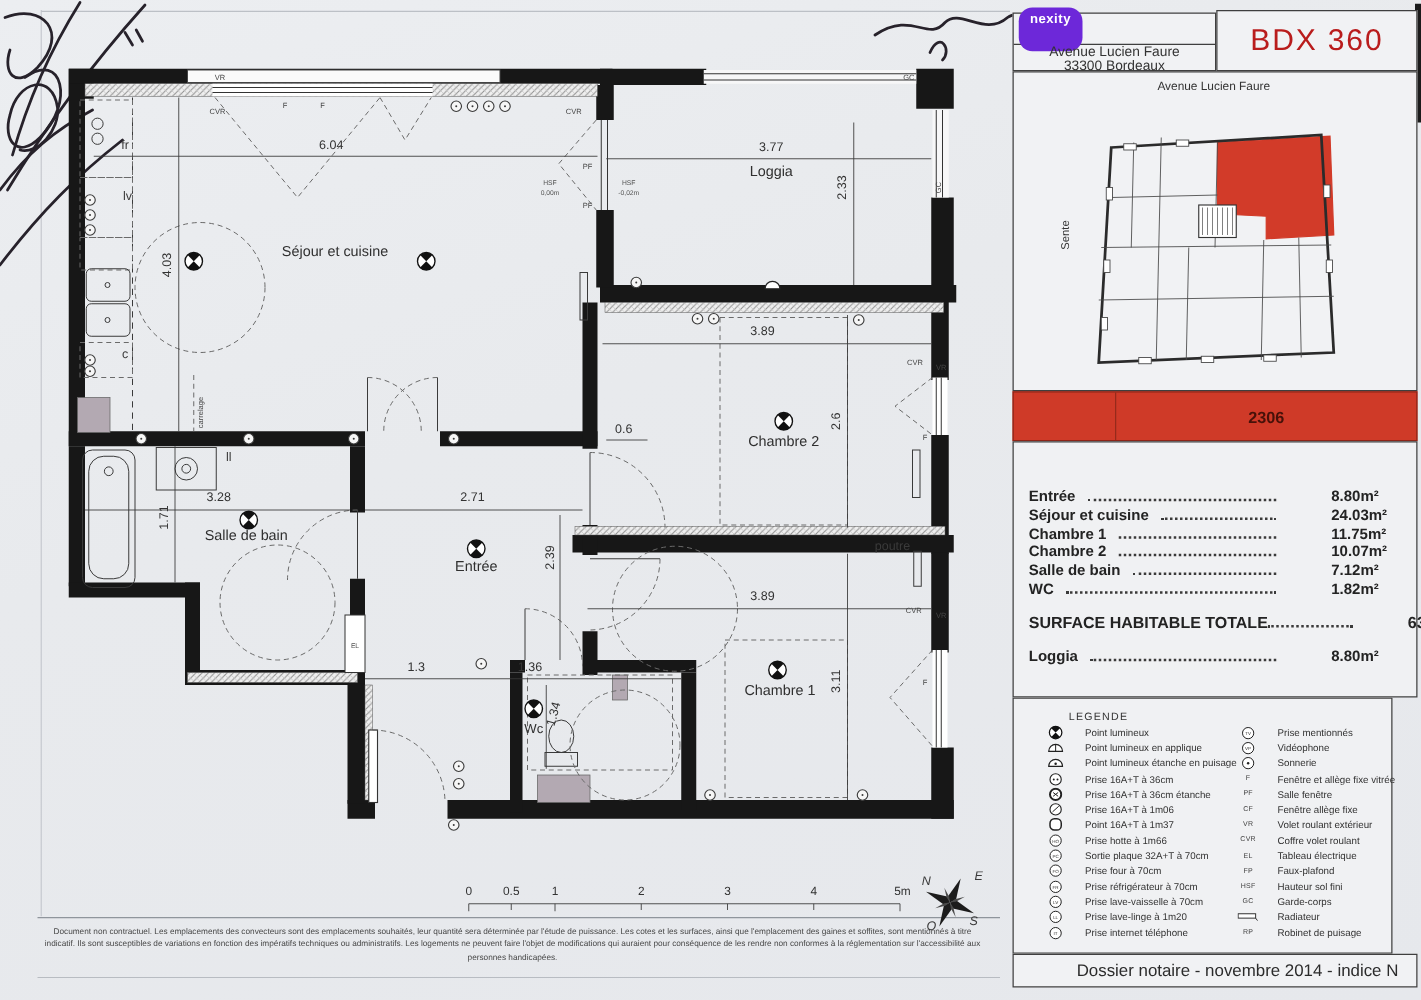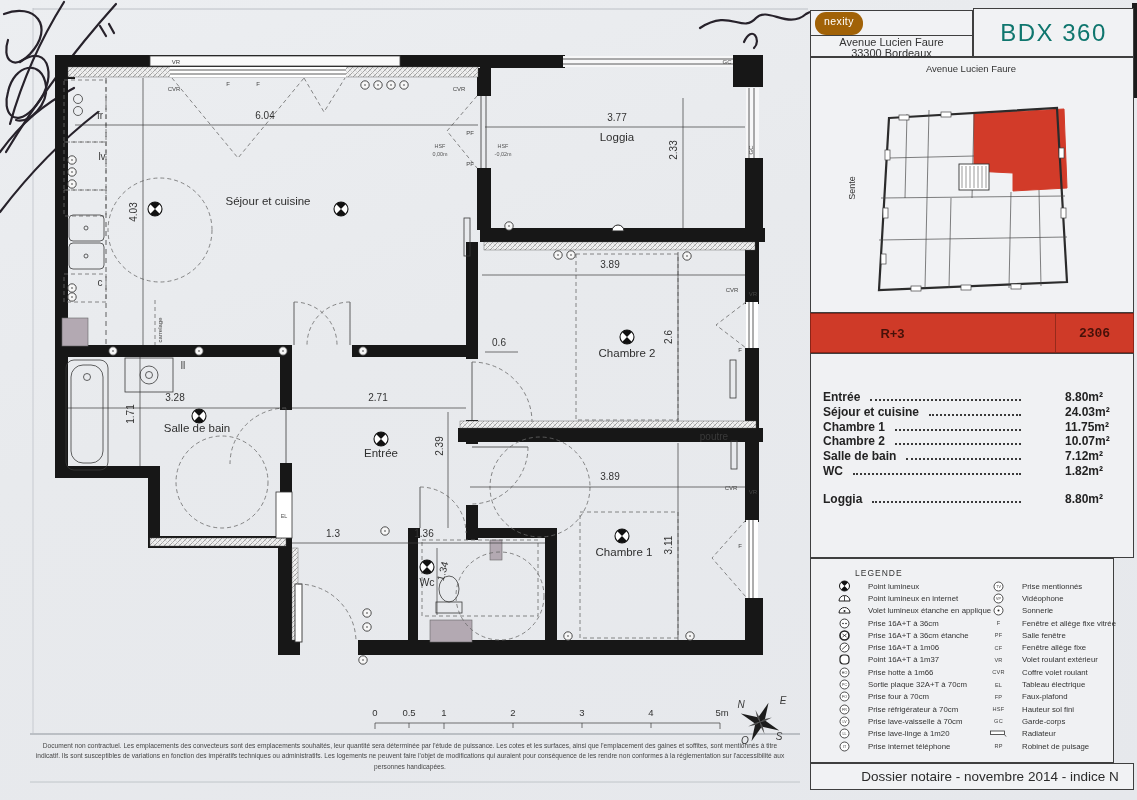--- a/index.html
+++ b/index.html
@@ -4,30 +4,30 @@
 <style>
   html,body{margin:0;padding:0;background:#dfe1e5;}
   #sheet{position:relative;width:1137px;height:800px;overflow:hidden;
          background:linear-gradient(160deg,#eceef1 0%,#e8eaed 40%,#e6e8ec 100%);
          font-family:"Liberation Sans", sans-serif;color:#2e2e2e;}
   .abs{position:absolute;}
   .box{border:1.2px solid #3f3f3f;box-sizing:border-box;background:#f1f2f4;}
   
   #sb-header{left:810px;top:10px;width:163px;height:47px;}
   #logo-row{height:25px;border-bottom:1px solid #3f3f3f;display:flex;align-items:center;padding-left:4px;box-sizing:border-box;}
-  #nexity-logo{background:#a16207;color:#fff;font-weight:400;font-size:10.5px;
-               border-radius:11px;padding:3px 9px 8px;letter-spacing:.4px;}
+  #nexity-logo{background:#6d28d9;color:#fff;font-weight:700;font-size:10.5px;
+               border-radius:11px;padding:3px 9px 20px;letter-spacing:.4px;}
   #addr{font-size:11px;line-height:11px;text-align:center;color:#333;padding-top:1px;font-weight:400;}
   #sb-title{left:973px;top:8px;width:161px;height:49px;display:flex;align-items:center;justify-content:center;
-            font-size:24px;letter-spacing:1.5px;color:#0f766e;background:#f1f2f4;}
+            font-size:24px;letter-spacing:1.5px;color:#b91c1c;background:#f1f2f4;}
   #sb-siteplan{left:810px;top:57px;width:324px;height:256px;background:#f1f2f4;}
   #sb-banner{left:810px;top:313px;width:324px;height:40px;background:#cf3a28;border:1px solid #8c2417;
              display:flex;box-sizing:border-box;}
   .bn-cell{display:flex;align-items:center;justify-content:center;font-weight:700;font-size:13px;color:#471109;}
-  .bn-1{width:163px;} .bn-2{width:80px;border-left:1px solid #fde047;margin-top:48px;} .bn-3{flex:1;border-left:1px solid #962a1b;font-family:Liberation Mono, monospace;}
+  .bn-1{width:163px;} .bn-2{width:80px;border-left:1px solid #fde047;margin-top:48px;} .bn-3{flex:1;border-left:1px solid #962a1b;}
   #sb-areas{left:810px;top:353px;width:324px;height:205px;padding:36px 12px 0 12px;background:#f0f1f3;}
   .ar-row{display:flex;align-items:baseline;height:14.8px;font-size:12px;font-weight:700;color:#232323;}
   .ar-lb{white-space:nowrap;}
   .ar-dots{flex:1;border-bottom:2px dotted #3a3a3a;margin:0 8px 3px 10px;}
   .ar-val{width:56px;text-align:left;white-space:nowrap;margin-left:36px;}
   .ar-total{margin-top:11px;font-size:12.8px;}
   .ar-total .ar-dots{flex:0 0 68px;margin-left:auto;}
   .ar-loggia{margin-top:13px;}
   #sb-legend{left:810px;top:558px;width:304px;height:205px;background:#f0f1f3;font-size:8px;color:#333;}
   #lg-title{position:absolute;left:44px;top:9px;font-size:8.5px;letter-spacing:1px;color:#333;}
@@ -419,21 +419,20 @@
       <rect x="100" y="228" width="10" height="5" fill="#fff" stroke="#444" stroke-width="0.7"></rect>
       <rect x="150" y="227" width="10" height="5" fill="#fff" stroke="#444" stroke-width="0.7"></rect>
       <rect x="200" y="226" width="10" height="5" fill="#fff" stroke="#444" stroke-width="0.7"></rect>
       <rect x="250" y="150" width="5" height="10" fill="#fff" stroke="#444" stroke-width="0.7"></rect>
       <rect x="248" y="90" width="5" height="10" fill="#fff" stroke="#444" stroke-width="0.7"></rect>
     </g>
   </svg>
 </div>
 
 <div class="abs" id="sb-banner">
-  <div class="bn-cell bn-1">R+3</div>
   <div class="bn-cell bn-2">3 pièces</div>
   <div class="bn-cell bn-3">2306</div>
 </div>
 
 <div class="abs box" id="sb-areas">
   <div class="ar-row">
         <span class="ar-lb">Entrée</span>
         <span class="ar-dots"></span>
         <span class="ar-val">8.80m²</span>
       </div>
@@ -455,20 +454,25 @@
   <div class="ar-row">
         <span class="ar-lb">Salle de bain</span>
         <span class="ar-dots"></span>
         <span class="ar-val">7.12m²</span>
       </div>
   <div class="ar-row">
         <span class="ar-lb">WC</span>
         <span class="ar-dots"></span>
         <span class="ar-val">1.82m²</span>
       </div>
+  <div class="ar-row ar-total">
+        <span class="ar-lb">SURFACE HABITABLE TOTALE</span>
+        <span class="ar-dots"></span>
+        <span class="ar-val">63.58m²</span>
+      </div>
   <div class="ar-row ar-loggia">
         <span class="ar-lb">Loggia</span>
         <span class="ar-dots"></span>
         <span class="ar-val">8.80m²</span>
       </div>
 </div>
 
 <div class="abs box" id="sb-legend">
   <div id="lg-title">LEGENDE</div>
   <div class="lg-col" id="lg-left">
@@ -482,30 +486,30 @@
           </span>
           <span class="lg-lb">Point lumineux</span>
         </div>
     <div class="lg-row">
           <span class="lg-ic">
             <svg class="icn" width="13" height="9">
               <path d="M1,7 A5.5,5.5 0 0 1 12,7 Z" fill="#fff" stroke="#222" stroke-width="1"></path>
               <line x1="6.5" y1="2" x2="6.5" y2="7" stroke="#222" stroke-width="0.8"></line>
             </svg>
           </span>
-          <span class="lg-lb">Point lumineux en internet</span>
+          <span class="lg-lb">Point lumineux en applique</span>
         </div>
     <div class="lg-row">
           <span class="lg-ic">
             <svg class="icn" width="13" height="9">
               <path d="M1,7 A5.5,5.5 0 0 1 12,7 Z" fill="#fff" stroke="#222" stroke-width="1"></path>
               <circle cx="6.5" cy="5" r="1" fill="#222"></circle>
             </svg>
           </span>
-          <span class="lg-lb">Volet lumineux étanche en applique</span>
+          <span class="lg-lb">Point lumineux étanche en puisage</span>
         </div>
     <div class="lg-row">
           <span class="lg-ic">
             <svg class="icn" width="11" height="11">
               <circle cx="5.5" cy="5.5" r="4.5" fill="#fff" stroke="#222" stroke-width="0.9"></circle>
               <circle cx="4" cy="5.5" r="0.8" fill="#222"></circle>
               <circle cx="7" cy="5.5" r="0.8" fill="#222"></circle>
             </svg>
           </span>
           <span class="lg-lb">Prise 16A+T à 36cm</span>

